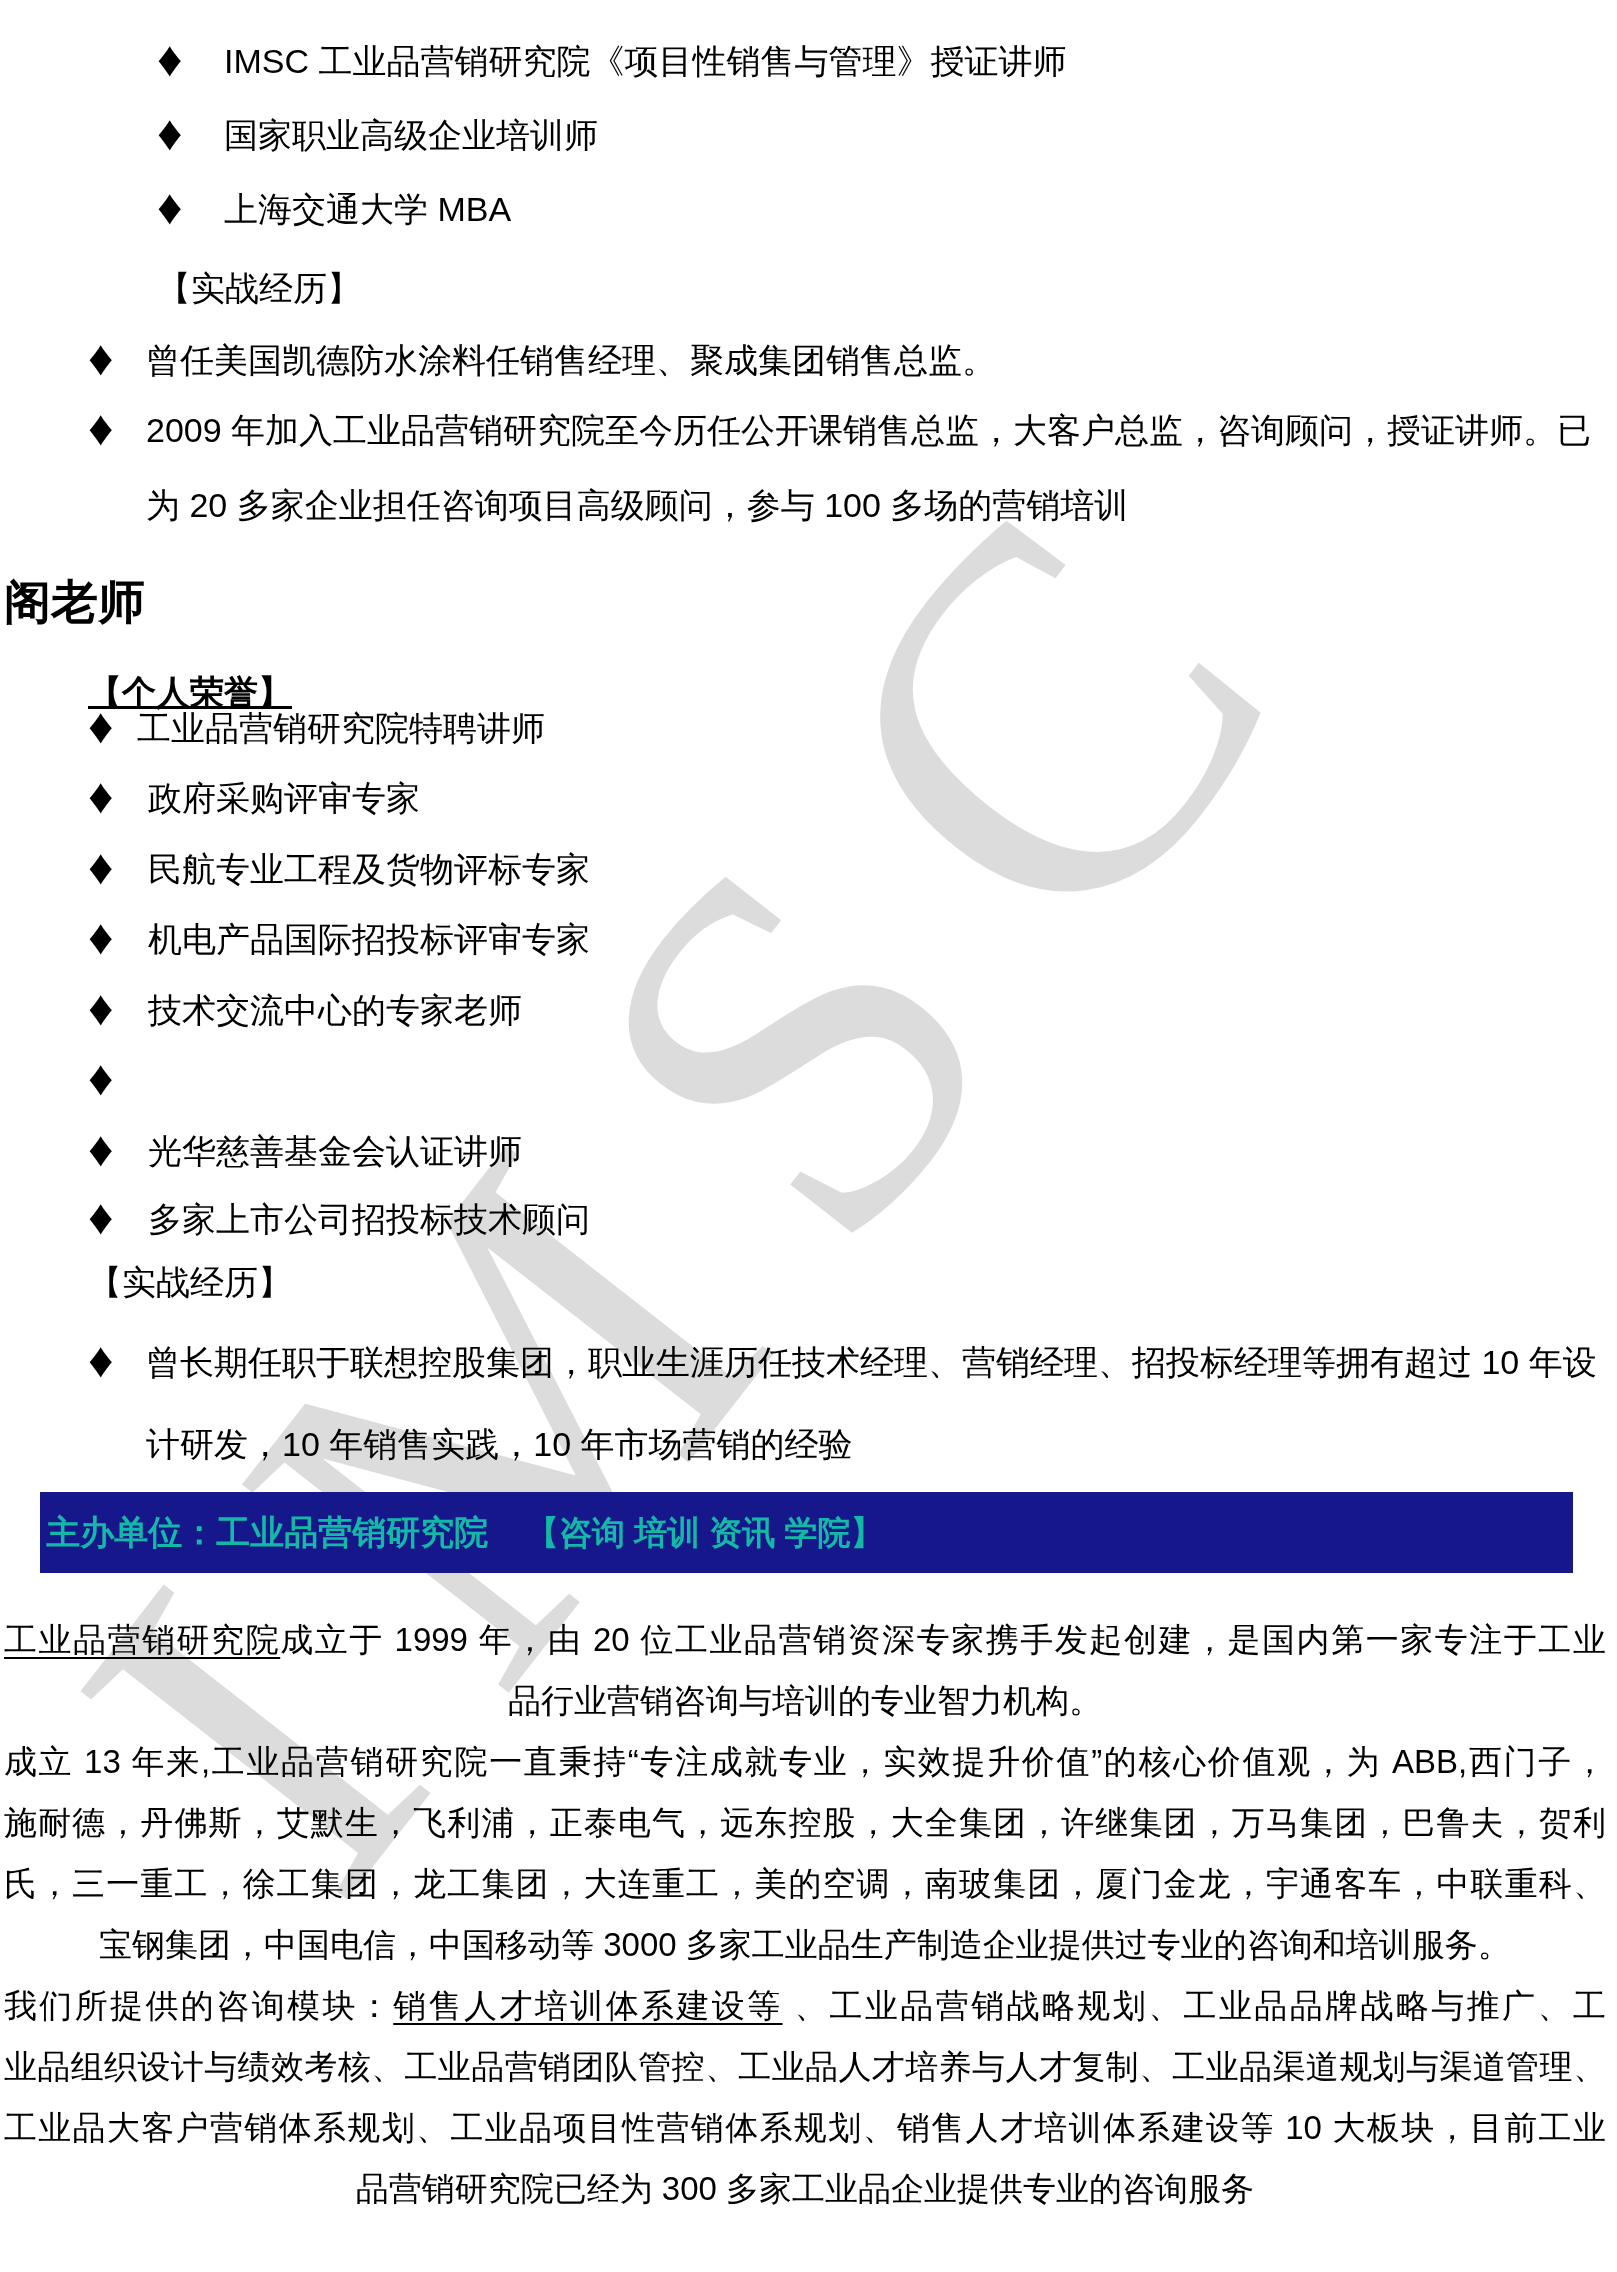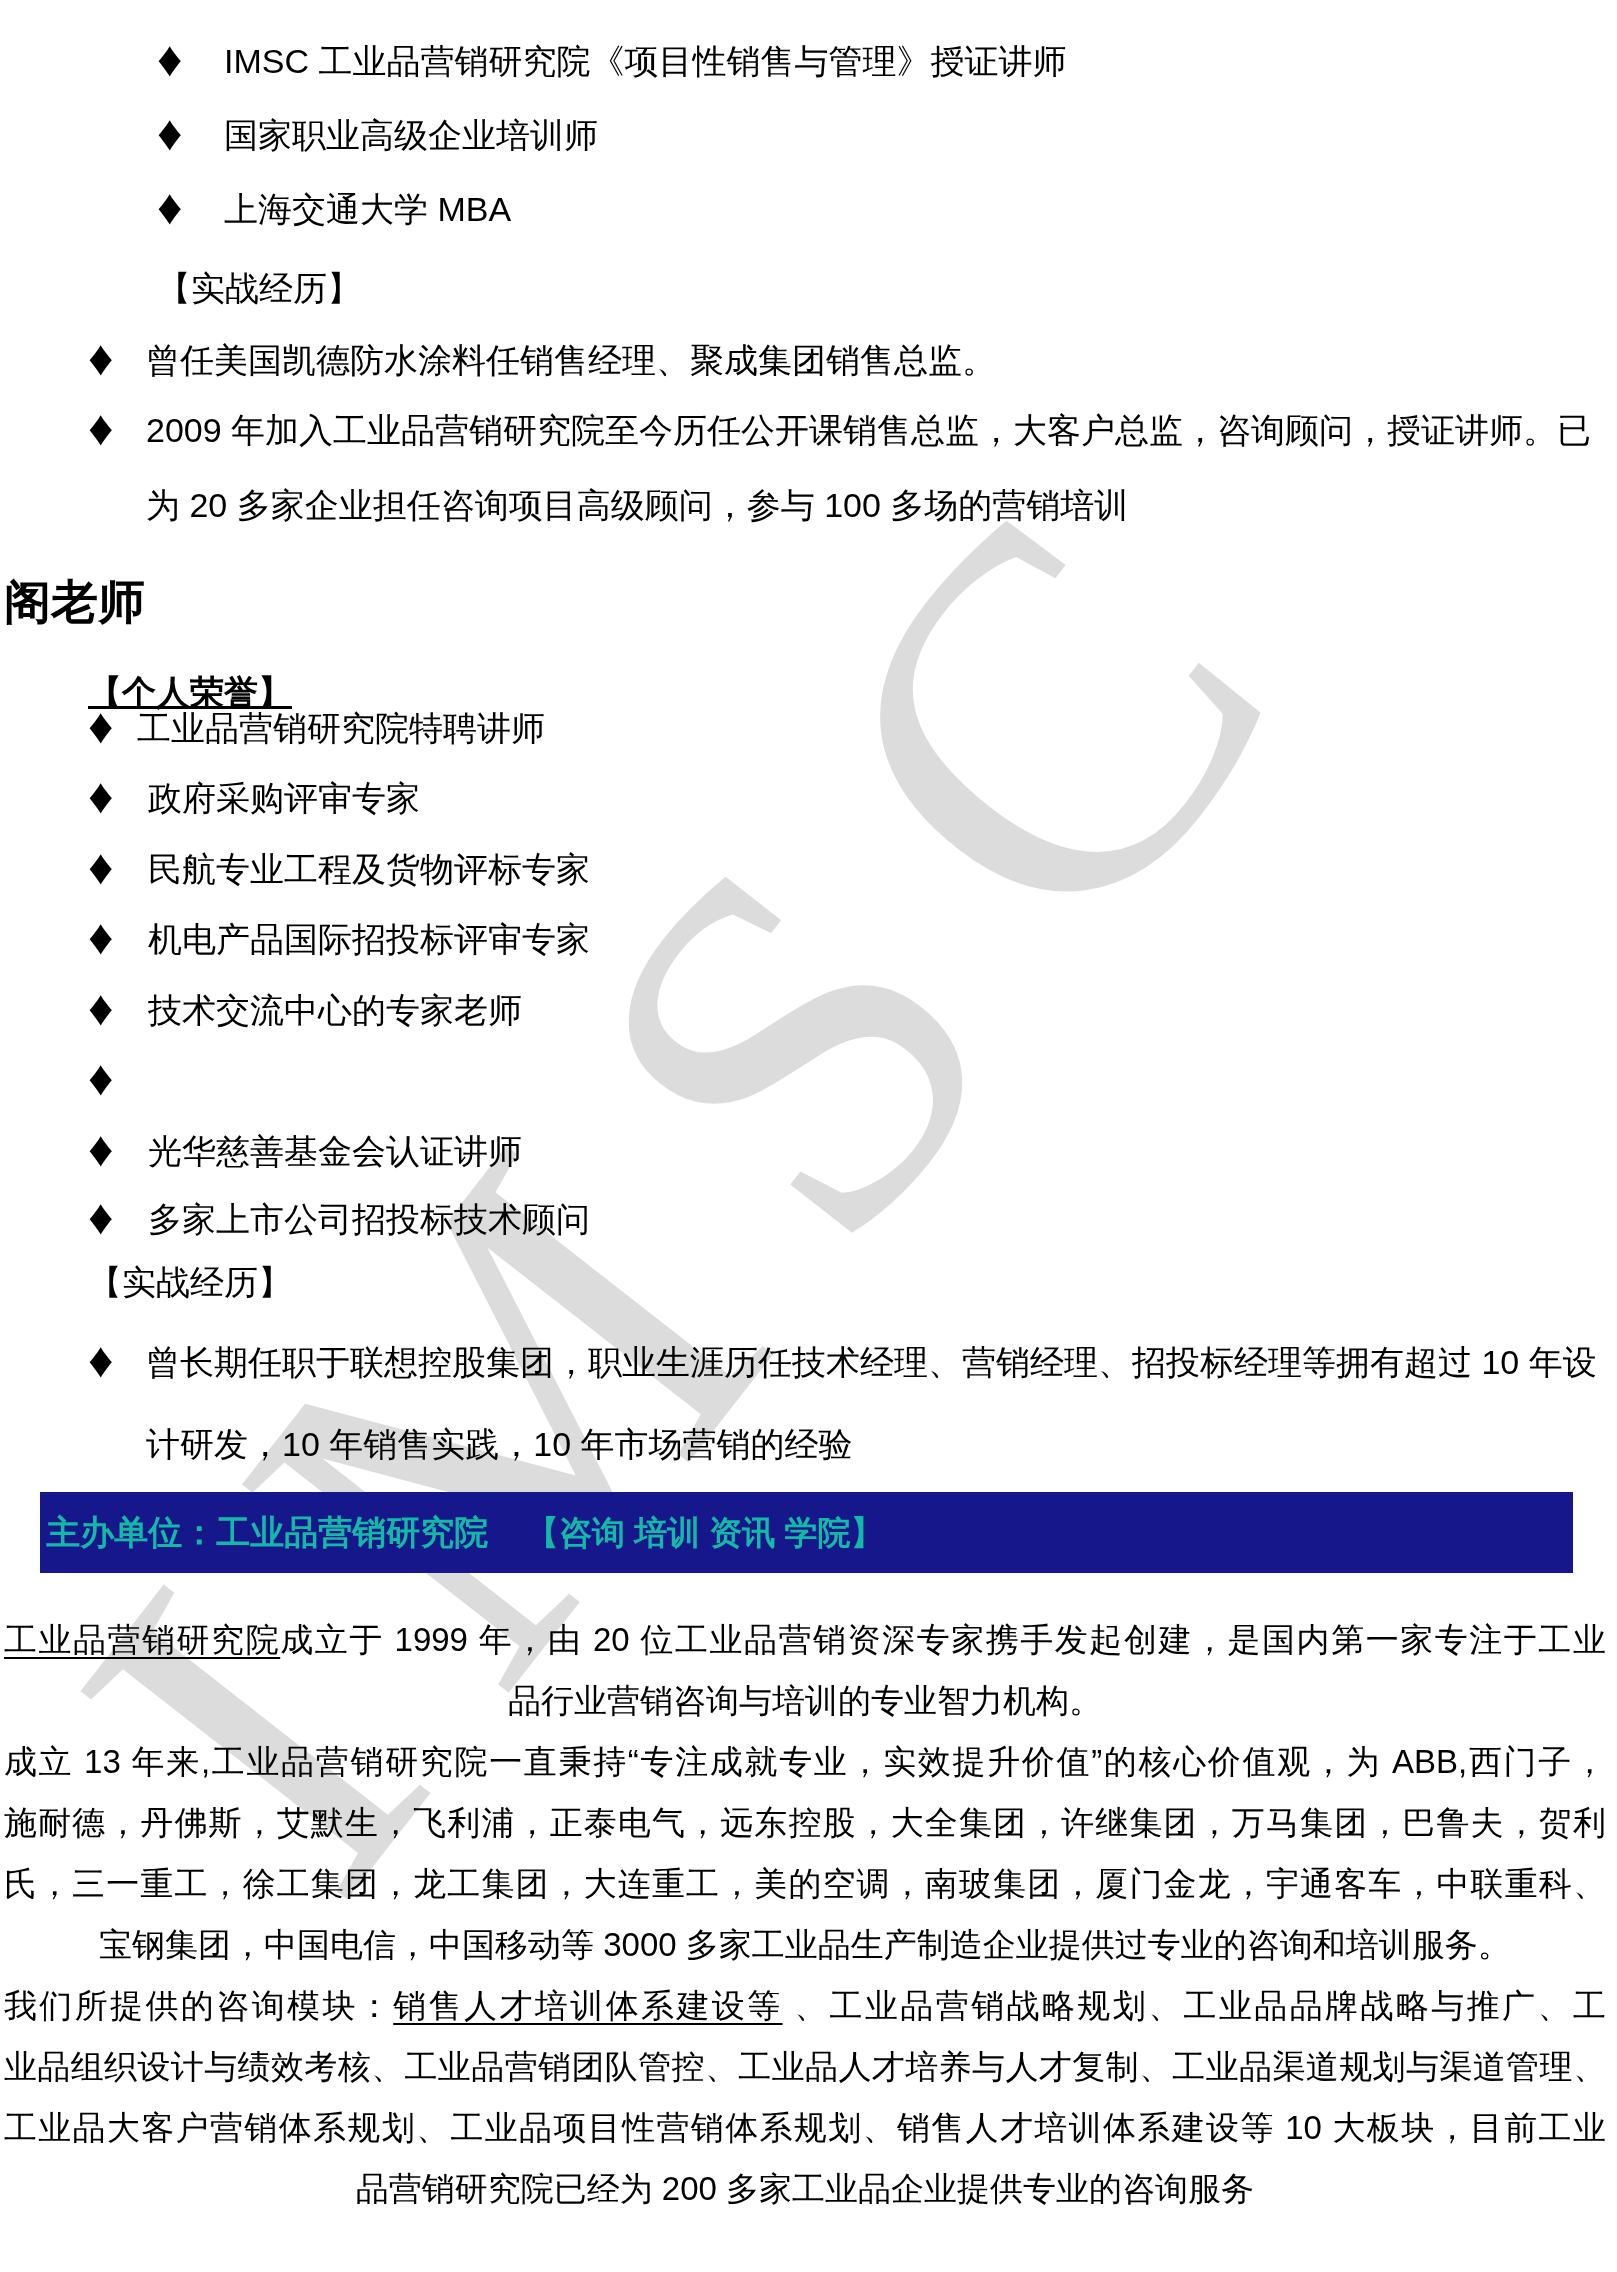--- a/index.html
+++ b/index.html
@@ -114,17 +114,17 @@
   <div class="intro" id="intro">
       <div class="iline just"><span class="u">工业品营销研究院</span><span>成立于 1999 年，由 20 位工业品营销资深专家携手发起创建，是国内第一家专注于工业</span></div>
       <div class="iline"><span>品行业营销咨询与培训的专业智力机构。</span></div>
       <div class="iline just"><span>成立 13 年来,工业品营销研究院一直秉持“专注成就专业，实效提升价值”的核心价值观，为 ABB,西门子，</span></div>
       <div class="iline just"><span>施耐德，丹佛斯，艾默生，飞利浦，正泰电气，远东控股，大全集团，许继集团，万马集团，巴鲁夫，贺利</span></div>
       <div class="iline just"><span>氏，三一重工，徐工集团，龙工集团，大连重工，美的空调，南玻集团，厦门金龙，宇通客车，中联重科、</span></div>
       <div class="iline"><span>宝钢集团，中国电信，中国移动等 3000 多家工业品生产制造企业提供过专业的咨询和培训服务。</span></div>
       <div class="iline just"><span>我们所提供的咨询模块：</span><span class="u">销售人才培训体系建设等</span><span> 、工业品营销战略规划、工业品品牌战略与推广、工</span></div>
       <div class="iline just"><span>业品组织设计与绩效考核、工业品营销团队管控、工业品人才培养与人才复制、工业品渠道规划与渠道管理、</span></div>
       <div class="iline just"><span>工业品大客户营销体系规划、工业品项目性营销体系规划、销售人才培训体系建设等 10 大板块，目前工业</span></div>
-      <div class="iline"><span>品营销研究院已经为 200 多家工业品企业提供专业的咨询服务</span></div>
+      <div class="iline"><span>品营销研究院已经为 300 多家工业品企业提供专业的咨询服务</span></div>
     </div>
 
 </div>
 
 
 </body></html>

